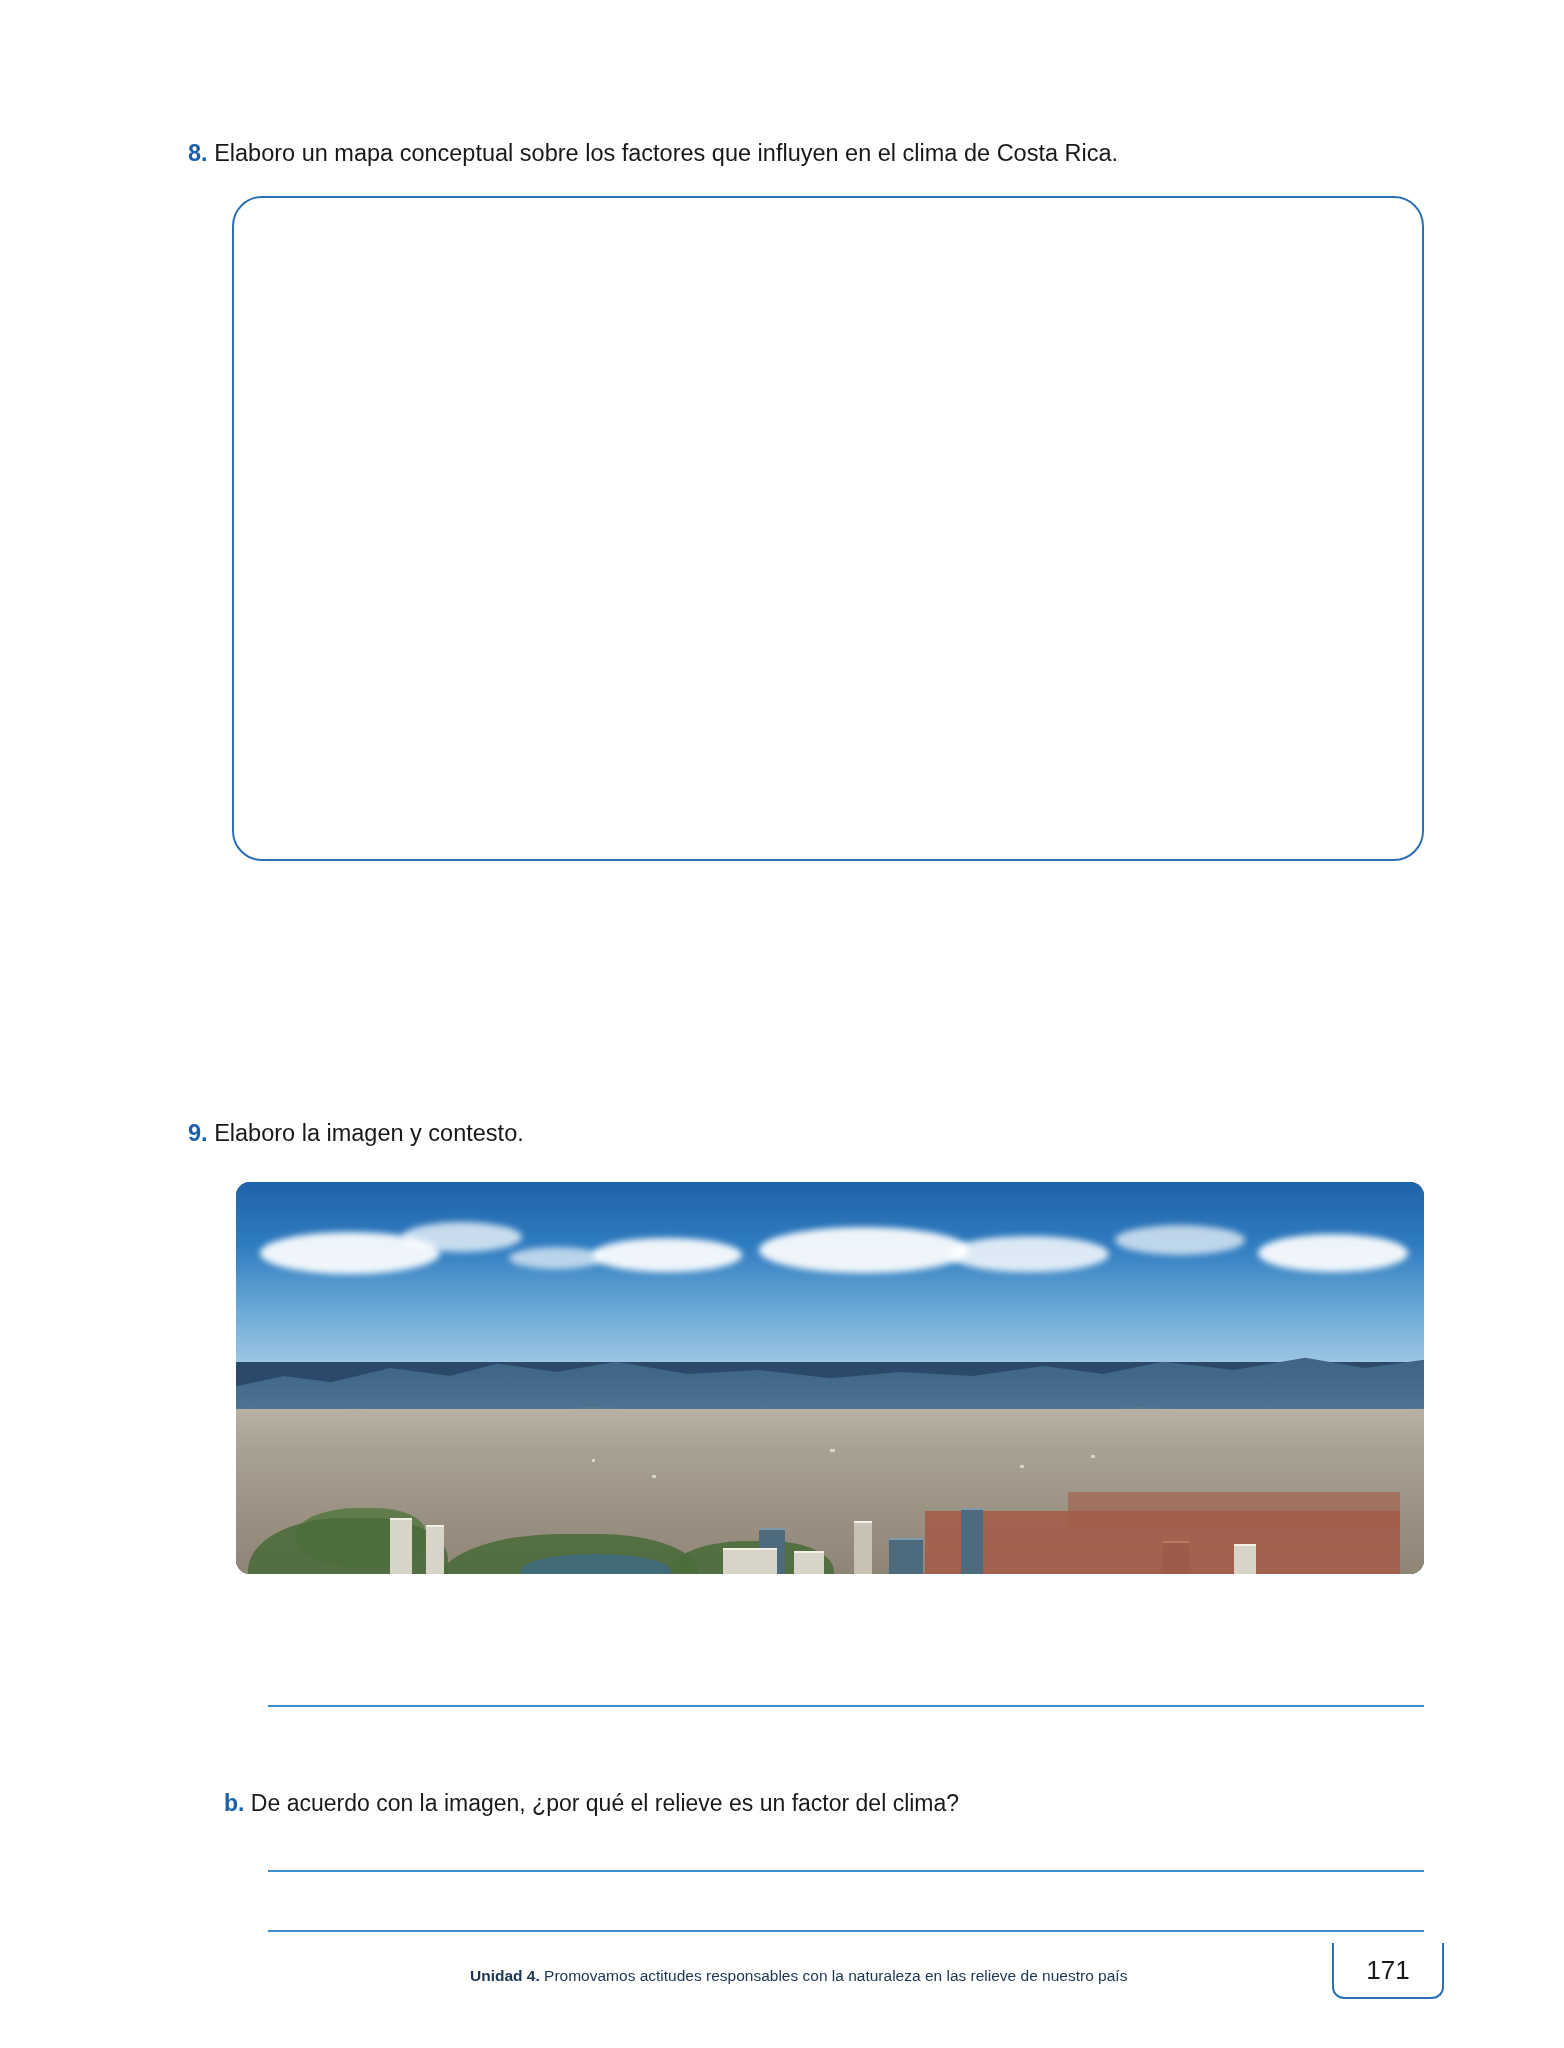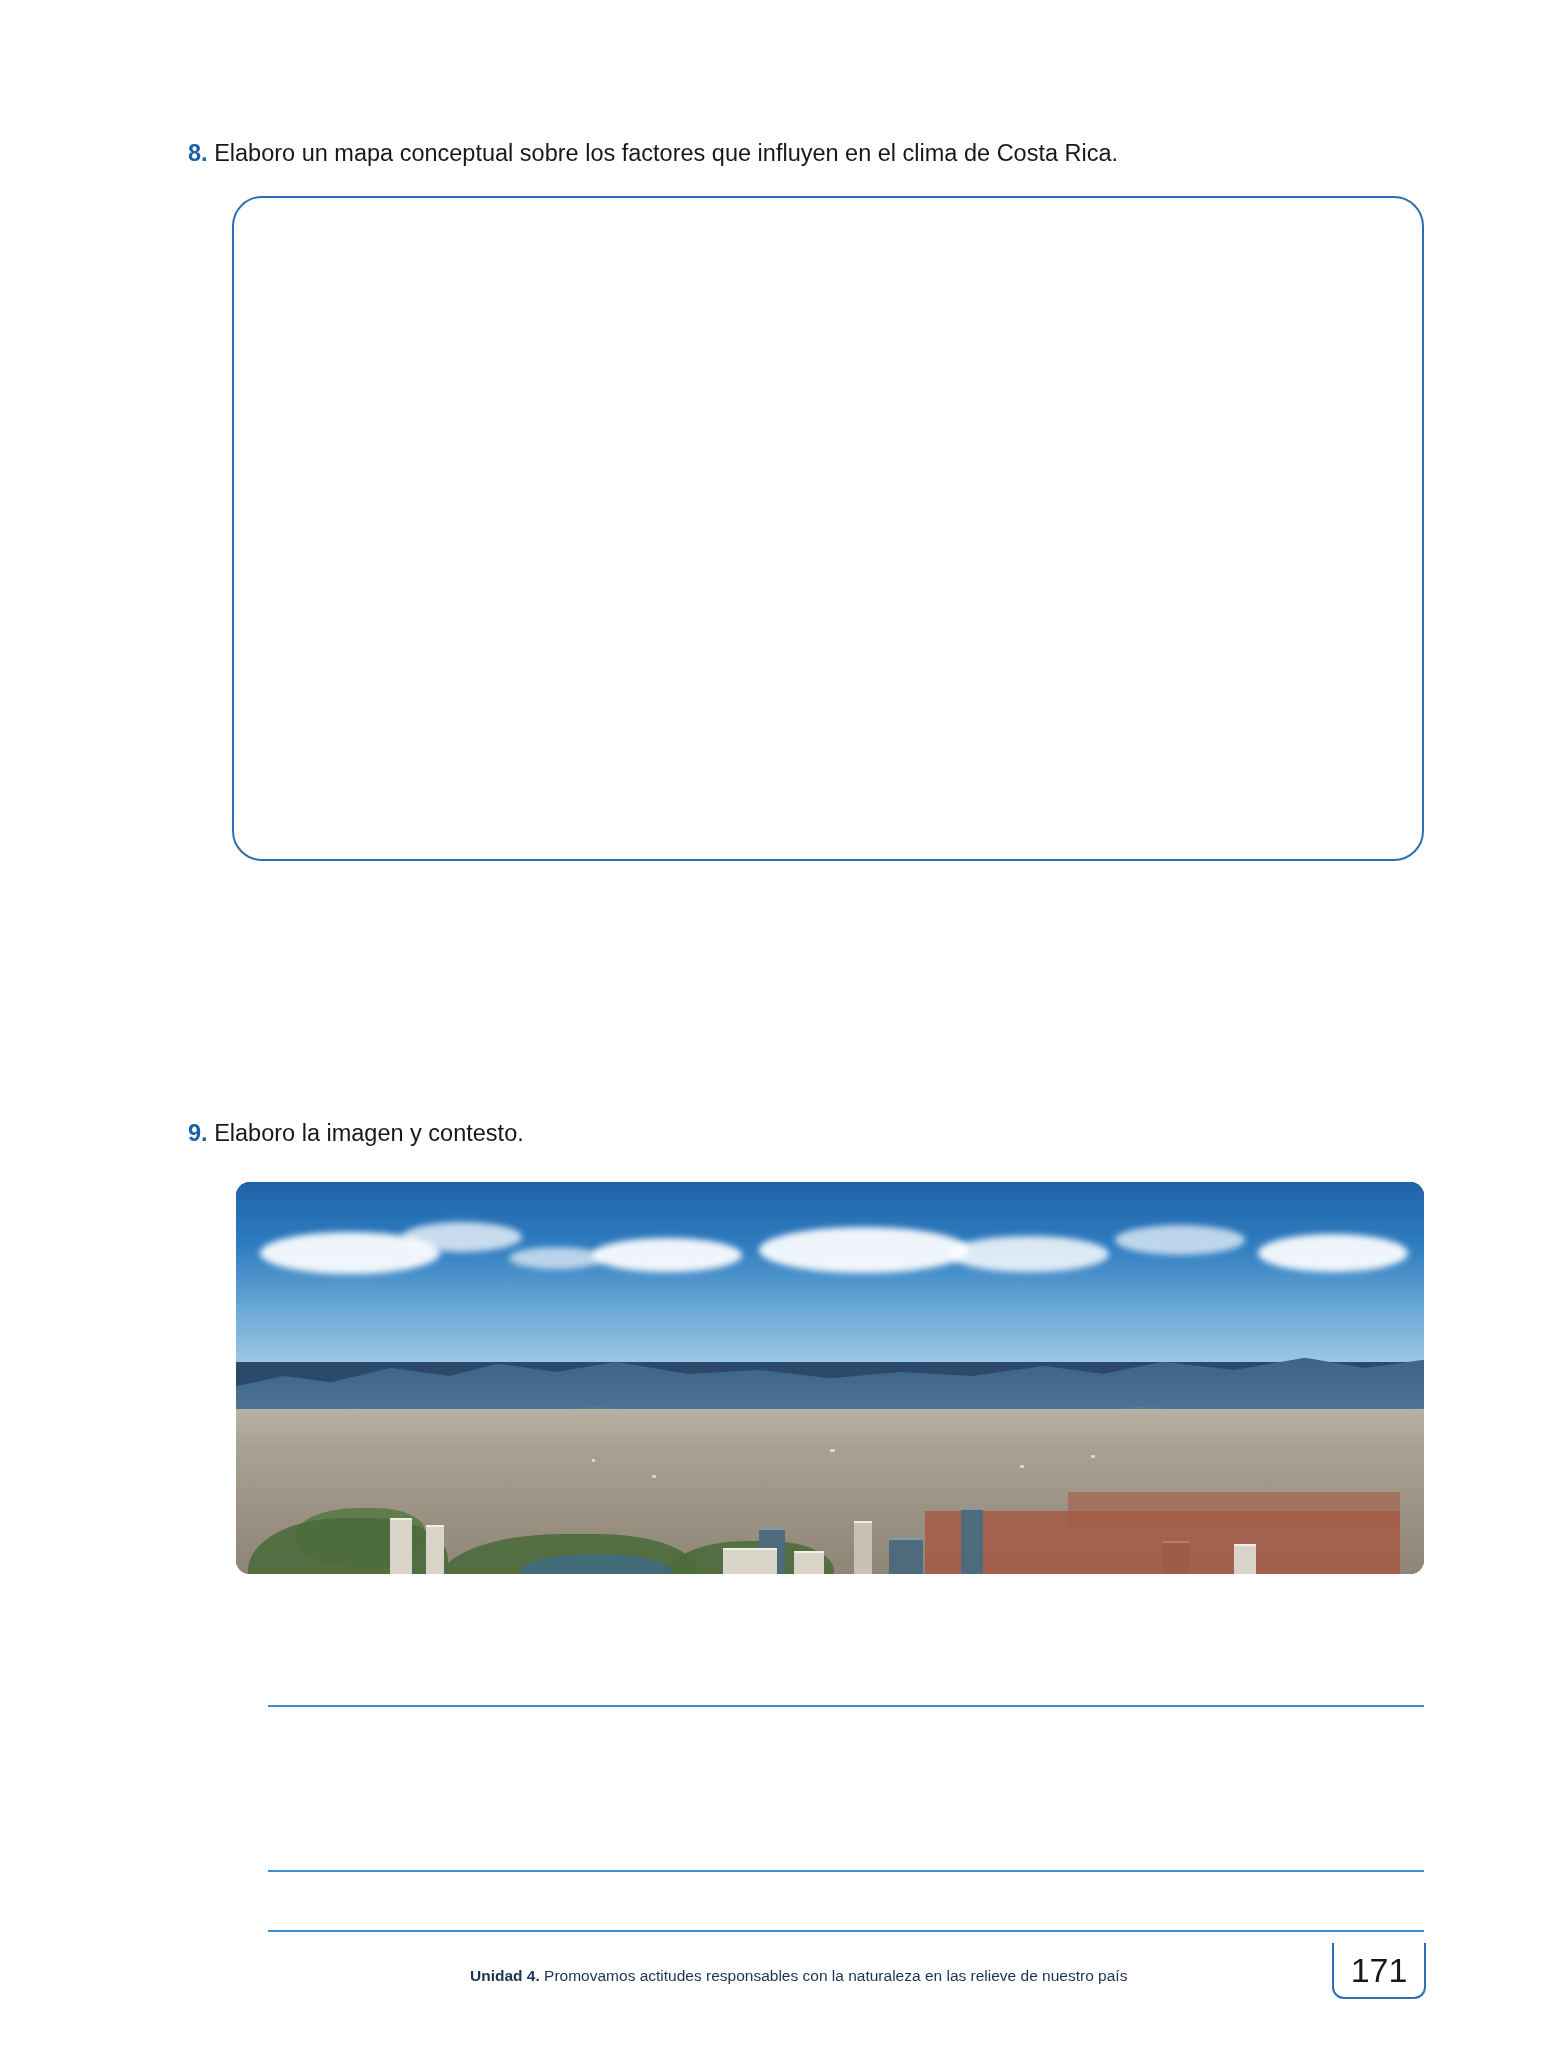--- a/index.html
+++ b/index.html
@@ -195,30 +195,30 @@
     top: 1967px;
     font-size: 15.5px;
     color: #1b3550;
     white-space: nowrap;
   }
   .footer-text .unit { font-weight: bold; }
   .page-badge {
     position: absolute;
     left: 1332px;
     top: 1943px;
-    width: 94px;
+    width: 112px;
     height: 56px;
     border: 2.5px solid #2d6fb5;
     border-top: none;
     border-radius: 0 0 12px 12px;
     box-sizing: border-box;
     display: flex;
     align-items: center;
     justify-content: center;
-    font-size: 34px;
+    font-size: 26px;
     color: #16181a;
   }
 </style>
 </head>
 <body>
 
 <div class="page">
 
   <div class="ex8-head">
     <span class="num">8.</span>
@@ -271,20 +271,24 @@
         <div class="city-speck" style="left:35%; top:40%; width:4px; height:3px;"></div>
         <div class="city-speck" style="left:50%; top:24%; width:5px; height:3px;"></div>
         <div class="city-speck" style="left:66%; top:34%; width:4px; height:3px;"></div>
         <div class="city-speck" style="left:72%; top:28%; width:4px; height:3px;"></div>
       </div>
     </div>
   </div>
 
   <div class="rule r1"></div>
 
+  <div class="sub qb">
+    <span class="letter">b.</span>
+    <span>De acuerdo con la imagen, ¿por qué el relieve es un factor del clima?</span>
+  </div>
   <div class="rule r2"></div>
   <div class="rule r3"></div>
 
   <div class="footer-text">
     <span class="unit">Unidad 4.</span>
     <span>Promovamos actitudes responsables con la naturaleza en las relieve de nuestro país</span>
   </div>
   <div class="page-badge">
     <span>171</span>
   </div>

